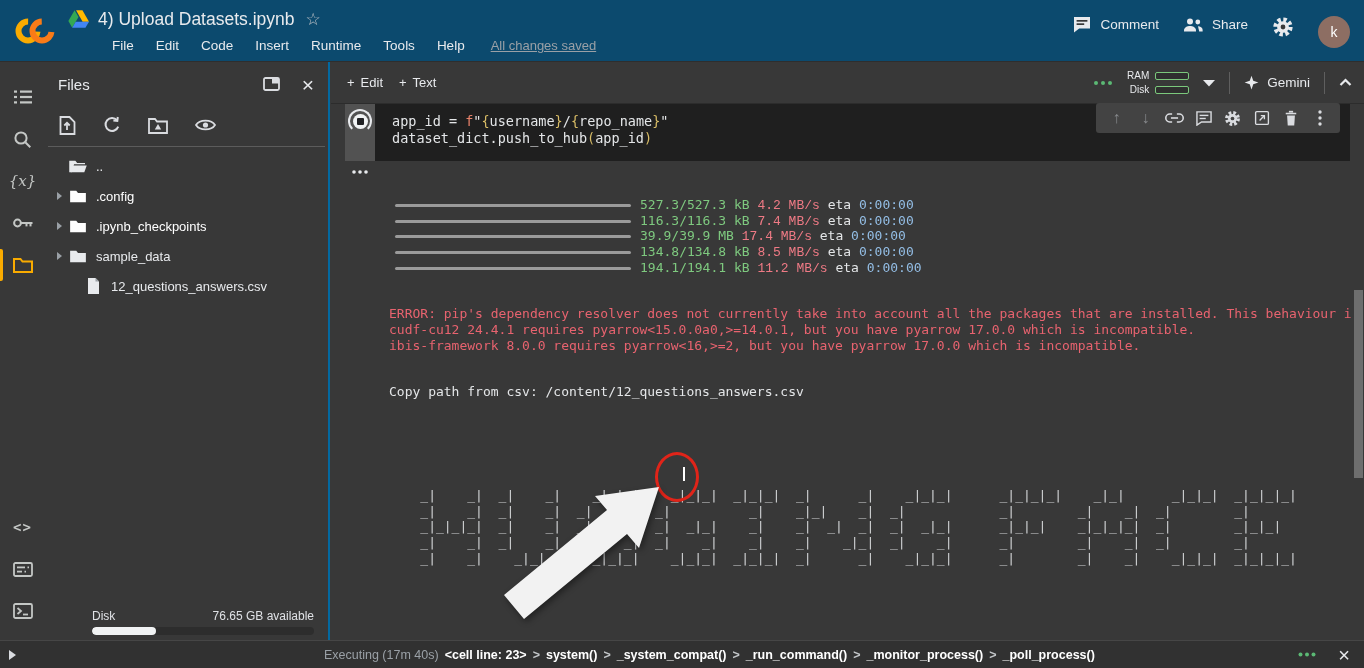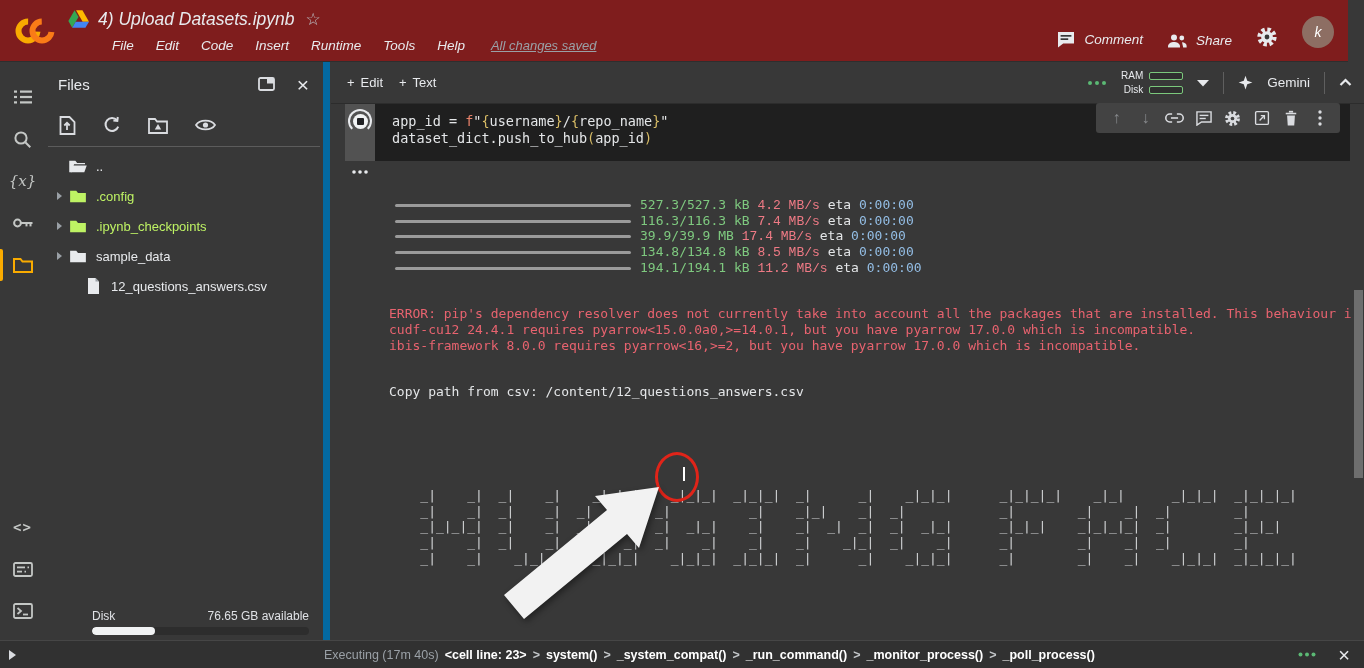--- a/index.html
+++ b/index.html
@@ -4,74 +4,74 @@
 <style>
   * { margin:0; padding:0; box-sizing:border-box; }
   html,body { background:#1a1a1a; }
   body { font-family:"Liberation Sans","DejaVu Sans",sans-serif; }
   .app { position:relative; width:1364px; height:668px; background:#383838; overflow:hidden; color:#e8eaed; }
   [data-interactable="true"] { cursor:pointer; }
   svg { display:block; }
   .mono { font-family:"DejaVu Sans Mono","Liberation Mono",monospace; }
 
   
-  .header { position:absolute; top:0; left:0; right:16px; height:62px; background:#7f1d1d; border-bottom:1px solid #2e2e2e;font-style:italic; }
+  .header { position:absolute; top:0; left:0; right:0; height:62px; background:#0c4a6e; border-bottom:1px solid #2e2e2e; }
   .logo { position:absolute; left:13px; top:14px; }
   .title-col { position:absolute; left:68px; top:5px; }
   .title-row { display:flex; align-items:center; gap:9px; height:28px; }
   .nb-title { font-size:17.5px; color:#e8eaed; }
   .star { color:#bdc1c6; font-size:17px; margin-left:2px; }
   .menu-row { display:flex; align-items:center; gap:0; margin-top:3px;margin-left:44px; }
   .menu-item { font-size:13.5px; color:#e8eaed; padding:2px 11px 2px 0; margin-right:11px; }
   .saved { font-size:13px; color:#9aa0a6; text-decoration:underline; margin-left:4px; }
-  .header-right { position:absolute; right:14px; top:16px; display:flex; align-items:flex-end; gap:24px; }
+  .header-right { position:absolute; right:14px; top:16px; display:flex; align-items:flex-start; gap:24px; }
   .hbtn { display:flex; align-items:center; gap:9px; font-size:13.5px; color:#e8eaed; }
   .avatar { width:32px; height:32px; border-radius:50%; background:#8d6e63; color:#fff; display:flex; align-items:center; justify-content:center; font-size:14px; }
 
   
   .rail { position:absolute; left:0; top:62px; bottom:28px; width:45px; display:flex; flex-direction:column; padding:14px 0 8px 0; }
   .rail-btn { height:42px; display:flex; align-items:center; justify-content:center; color:#c4c7c5; position:relative; }
   .rail-btn.active { color:#f9ab00; }
   .rail-btn.active::before { content:""; position:absolute; left:0; top:5px; bottom:5px; width:3px; background:#f9ab00; border-radius:0 2px 2px 0; }
   .rail-spacer { flex:1; }
   .varx { font-family:"DejaVu Serif",serif; font-style:italic; font-size:15px; }
   .codetag { font-family:"DejaVu Sans Mono",monospace; font-size:14px; letter-spacing:1px; font-weight:bold; }
 
   
-  .files-panel { position:absolute; left:45px; top:62px; bottom:28px; width:285px; border-right:7px solid #0369a1; }
+  .files-panel { position:absolute; left:45px; top:62px; bottom:28px; width:285px; border-right:2px solid #0369a1; }
   .fp-header { display:flex; align-items:center; height:44px; padding:0 14px 0 13px; }
   .fp-title { font-size:15px; color:#e8eaed; }
   .fp-header-icons { margin-left:auto; display:flex; align-items:center; gap:22px; color:#dadce0; }
   .fp-x { font-size:21px; line-height:1; color:#e8eaed; }
   .fp-toolbar { display:flex; align-items:center; height:38px; padding-left:14px; gap:27px; color:#dadce0; }
   .fp-divider { height:1px; background:#5c5c5c; margin:2px 3px 0 3px; }
   .tree { padding-top:4px; }
   .tree-row { display:flex; align-items:center; height:30px; padding-left:7px; font-size:13px; color:#e8eaed; }
   .tree-arrow { width:14px; display:flex; justify-content:center; }
   .tree-arrow .tri { width:0; height:0; border-left:5px solid #9aa0a6; border-top:4px solid transparent; border-bottom:4px solid transparent; }
   .tree-icon { width:24px; display:flex; justify-content:center; margin-right:6px; color:#e8eaed; }
-  .tree-row.dim .tree-icon, .tree-row.dim .tree-label { color:#bef264; }
+  .tree-row.dim .tree-icon, .tree-row.dim .tree-label { color:#ffffff; }
   .tree-indent { width:15px; }
   .disk-block { position:absolute; left:3px; right:14px; bottom:5px; }
   .disk-labels { display:flex; justify-content:space-between; font-size:12px; color:#dfe1e5; padding:0 0 4px 44px; }
   .disk-track { margin-left:44px; height:8px; border-radius:4px; background:#2d2d2d; overflow:hidden; }
   .disk-fill { height:100%; background:#f1f3f4; border-radius:4px; }
 
   
   .notebook { position:absolute; left:331px; top:62px; right:0; bottom:28px; overflow:hidden; }
   .nb-toolbar { position:relative; height:42px; border-bottom:1px solid #2c2c2c; display:flex; align-items:center; }
   .addbtn { font-size:13px; color:#e8eaed; margin-left:16px; display:flex; gap:6px; align-items:center; }
   .nb-toolbar-right { margin-left:auto; display:flex; align-items:center; gap:14px; padding-right:12px; }
   .conn-dots { color:#5bb974; }
   .gauges { display:flex; flex-direction:column; gap:3px;text-align:right; }
   .gauge-row { display:flex; align-items:center; gap:6px; justify-content:flex-end; }
   .gauge-label { font-size:10px; color:#e8eaed; }
   .gauge-bar { width:34px; height:8px; border:1px solid #7bc87c; border-radius:2px; background:#2f2f2f; }
   .vdiv { width:1px; height:22px; background:#5f5f5f; }
-  .gemini { display:flex; align-items:center; gap:14px; font-size:13.5px; color:#e8eaed; }
+  .gemini { display:flex; align-items:center; gap:8px; font-size:13.5px; color:#e8eaed; }
 
   
   .cell { position:absolute; left:14px; top:42px; right:14px; height:57px; display:flex; background:#1f1f1f; }
   .cell-gutter { width:30px; background:#525252; position:relative; flex:none; }
   .run-btn { position:absolute; left:3px; top:5px; width:24px; height:24px; border:2px solid #e8eaed; border-bottom-color:transparent; border-radius:50%; }
   .run-btn::before { content:""; position:absolute; left:2.5px; top:2.5px; width:15px; height:15px; background:#f1f3f4; border-radius:50%; }
   .run-btn::after { content:""; position:absolute; left:6.5px; top:6.5px; width:7px; height:7px; background:#202124; border-radius:1px; }
   .code-area { flex:1; padding:9px 0 0 17px; font-family:"DejaVu Sans Mono","Liberation Mono",monospace; font-size:13.5px; line-height:17px; white-space:pre; overflow:hidden; }
   .tok-p { color:#e4e6e8; } .tok-f { color:#e8826a; } .tok-b { color:#d8bc66; }
   .cell-toolbar { position:absolute; right:10px; top:-1px; height:30px; background:#434343; border-radius:3px; display:flex; align-items:center; padding:0 6px; gap:0; }

